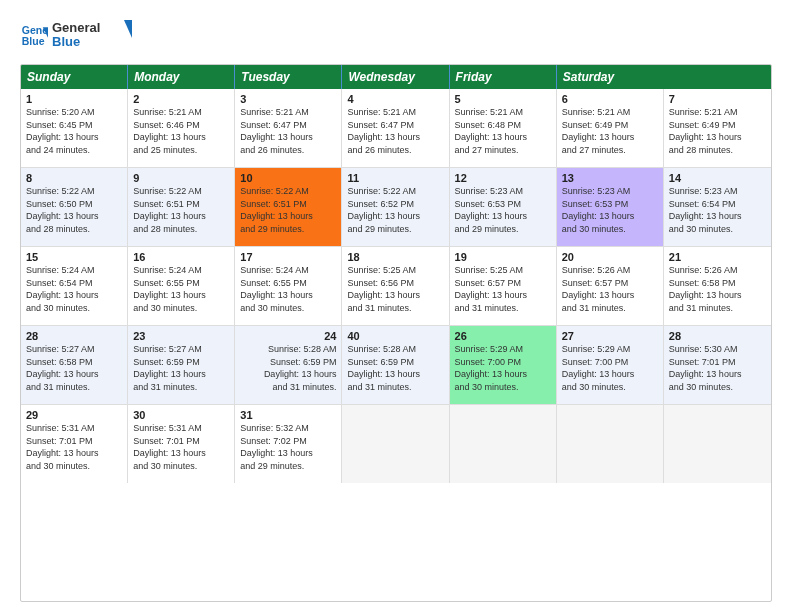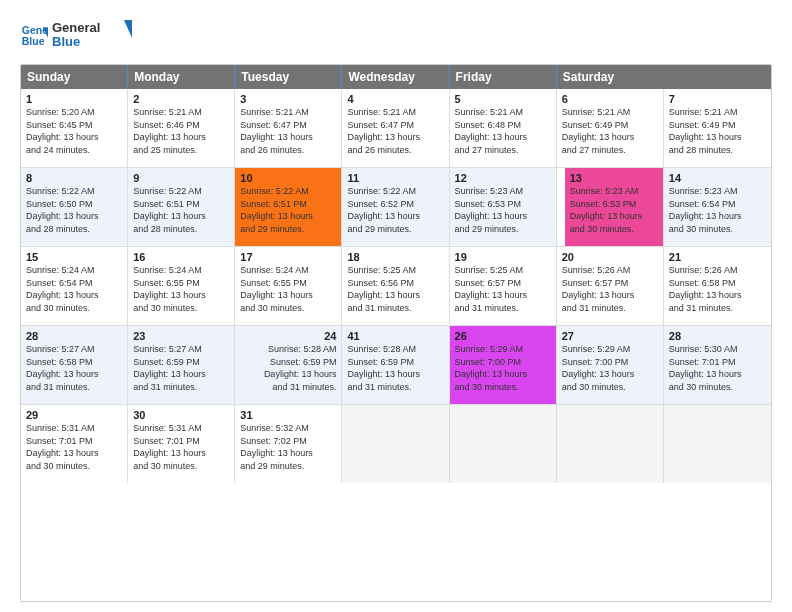--- a/index.html
+++ b/index.html
@@ -46,21 +46,22 @@
     }
     .calendar {
       flex: 1;
       border: 1px solid #ccc;
       border-radius: 2px;
       overflow: hidden;
     }
     .cal-header {
       display: grid;
       grid-template-columns: repeat(7, 1fr);
-      background: #737373;
+      background: #15803d;
+      font-style: italic;
     }
     .cal-header-cell {
       color: #fff;
       font-weight: bold;
       font-size: 12px;
       padding: 5px 6px;
       border-right: 1px solid #4a8dd0;
       text-align: left;
     }
     .cal-header-cell:last-child { border-right: none; }
@@ -180,21 +181,21 @@
             <div class="cell-text">Sunrise: 5:22 AM<br>Sunset: 6:51 PM<br>Daylight: 13 hours<br>and 29 minutes.</div>
           </div>
           <div class="cal-cell alt-row" style="background: rgb(238, 243, 251);">
             <span class="day-num">11</span>
             <div class="cell-text">Sunrise: 5:22 AM<br>Sunset: 6:52 PM<br>Daylight: 13 hours<br>and 29 minutes.</div>
           </div>
           <div class="cal-cell alt-row" style="background: rgb(238, 243, 251);">
             <span class="day-num">12</span>
             <div class="cell-text">Sunrise: 5:23 AM<br>Sunset: 6:53 PM<br>Daylight: 13 hours<br>and 29 minutes.</div>
           </div>
-          <div class="cal-cell alt-row" style="background: #ec4899; margin-left: 8px;">
+          <div class="cal-cell alt-row" style="background: #c4b5fd;">
             <span class="day-num">13</span>
             <div class="cell-text">Sunrise: 5:23 AM<br>Sunset: 6:53 PM<br>Daylight: 13 hours<br>and 30 minutes.</div>
           </div>
           <div class="cal-cell alt-row" style="background: rgb(238, 243, 251);">
             <span class="day-num">14</span>
             <div class="cell-text">Sunrise: 5:23 AM<br>Sunset: 6:54 PM<br>Daylight: 13 hours<br>and 30 minutes.</div>
           </div>
         </div>
         <div class="cal-row">
           <div class="cal-cell">
@@ -233,24 +234,24 @@
           </div>
           <div class="cal-cell alt-row" style="background: rgb(238, 243, 251);">
             <span class="day-num">23</span>
             <div class="cell-text">Sunrise: 5:27 AM<br>Sunset: 6:59 PM<br>Daylight: 13 hours<br>and 31 minutes.</div>
           </div>
           <div class="cal-cell alt-row" style="background: rgb(238, 243, 251); text-align: right;">
             <span class="day-num">24</span>
             <div class="cell-text">Sunrise: 5:28 AM<br>Sunset: 6:59 PM<br>Daylight: 13 hours<br>and 31 minutes.</div>
           </div>
           <div class="cal-cell alt-row" style="background: rgb(238, 243, 251);">
-            <span class="day-num">41</span>
+            <span class="day-num">40</span>
             <div class="cell-text">Sunrise: 5:28 AM<br>Sunset: 6:59 PM<br>Daylight: 13 hours<br>and 31 minutes.</div>
           </div>
-          <div class="cal-cell alt-row" style="background: #d946ef;">
+          <div class="cal-cell alt-row" style="background: #86efac;">
             <span class="day-num">26</span>
             <div class="cell-text">Sunrise: 5:29 AM<br>Sunset: 7:00 PM<br>Daylight: 13 hours<br>and 30 minutes.</div>
           </div>
           <div class="cal-cell alt-row" style="background: rgb(238, 243, 251);">
             <span class="day-num">27</span>
             <div class="cell-text">Sunrise: 5:29 AM<br>Sunset: 7:00 PM<br>Daylight: 13 hours<br>and 30 minutes.</div>
           </div>
           <div class="cal-cell alt-row" style="background: rgb(238, 243, 251);">
             <span class="day-num">28</span>
             <div class="cell-text">Sunrise: 5:30 AM<br>Sunset: 7:01 PM<br>Daylight: 13 hours<br>and 30 minutes.</div>

